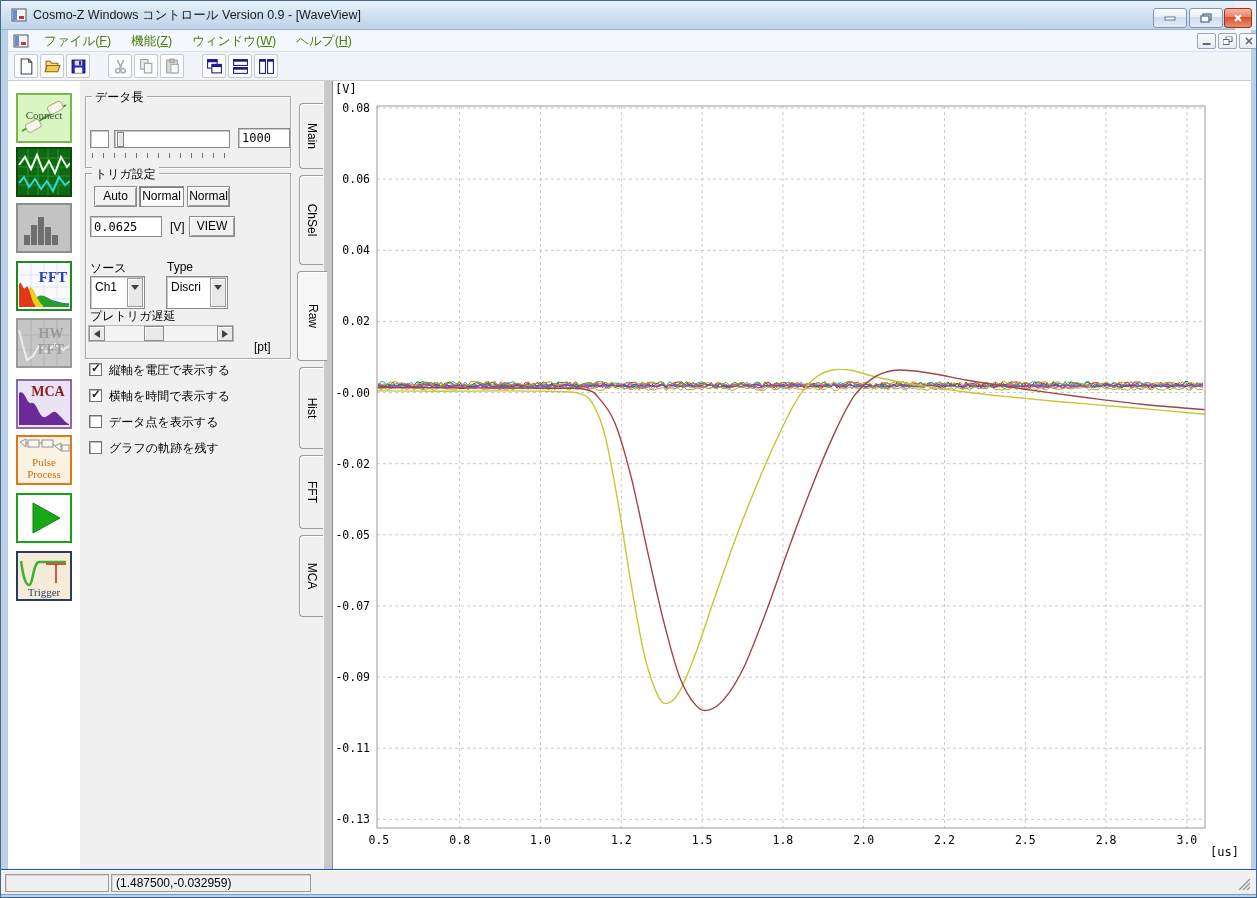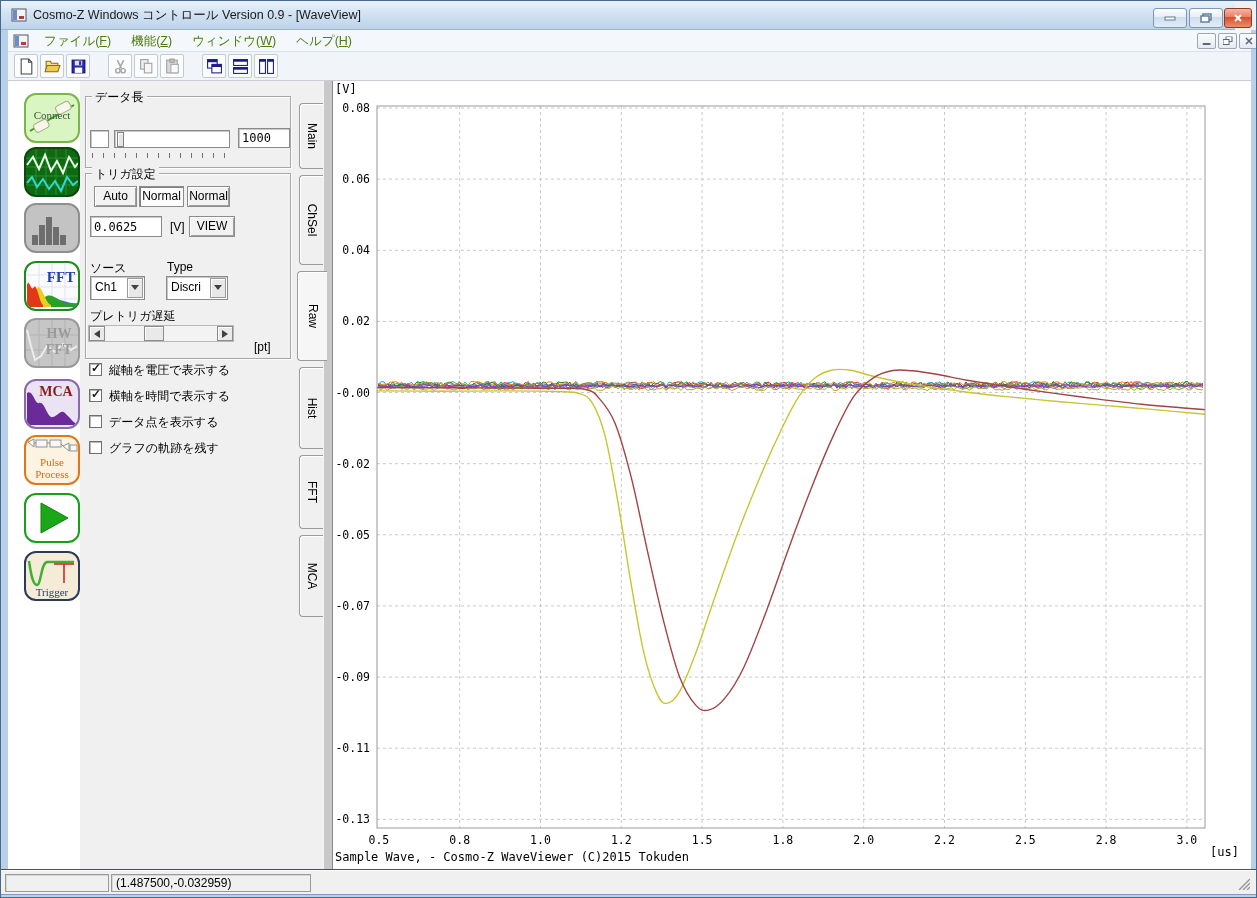--- a/index.html
+++ b/index.html
@@ -28,35 +28,35 @@
   .mdibtn{position:absolute;top:3px;width:19px;height:16px;border:1px solid #98a6b8;border-radius:2px;
     background:linear-gradient(#fbfcfd,#e6eaf0);}
   .mdibtn svg{position:absolute;left:50%;top:50%;transform:translate(-50%,-50%);}
 
   .toolbar{position:absolute;left:7px;top:51px;width:1243px;height:29px;background:#f1f4f8;border-bottom:1px solid #c9ced6;}
   .tbtn{position:absolute;top:2px;width:24px;height:24px;border:1px solid #c4c9d2;border-radius:2px;background:#fbfcfd;}
   .tbtn svg{position:absolute;left:3px;top:3px;}
 
   
   .iconbar{position:absolute;left:7px;top:80px;width:72px;height:788px;background:#ffffff;}
-  .sbtn{position:absolute;left:16px;width:56px;height:50px;border-radius:12px;overflow:hidden;}
+  .sbtn{position:absolute;left:8px;width:56px;height:50px;border-radius:0;overflow:hidden;}
   .sbtn svg{display:block;}
 
   
   .panel{position:absolute;left:79px;top:80px;width:217px;height:788px;background:#f0f0f0;font-size:12px;}
   .groupbox{position:absolute;border:1px solid #a7a7a7;box-shadow:1px 1px 0 #fdfdfd inset, 1px 1px 0 #fdfdfd;}
   .legend{position:absolute;left:6px;top:-8px;background:#f0f0f0;padding:0 3px;font-size:12px;color:#000;}
   .textbox{position:absolute;font:12px "DejaVu Sans Mono",monospace;color:#000;background:#fff;
     border:1px solid #8a8a8a;box-shadow:inset 1px 1px 0 #c8c8c8;padding:1px 3px;}
   .btn3d{position:absolute;background:#f2f2f2;border:1px solid #8c8c8c;
     box-shadow:inset 1px 1px 0 #ffffff, inset -1px -1px 0 #9e9e9e;
     font-size:12px;color:#000;text-align:center;}
   .btn3d.pressed{background:#fcfcfc;box-shadow:inset 1px 1px 0 #808080;}
   .lbl{position:absolute;color:#000;white-space:nowrap;}
-  .combo{position:absolute;height:24px;background:#fff;border:1px solid #8a8a8a;box-shadow:inset 1px 1px 0 #c8c8c8;}
+  .combo{position:absolute;height:33px;background:#fff;border:1px solid #8a8a8a;box-shadow:inset 1px 1px 0 #c8c8c8;}
   .combo .val{position:absolute;left:4px;top:3px;font-size:12px;}
   .combo .cbtn{position:absolute;right:1px;top:1px;bottom:1px;width:16px;background:#e8e8e8;
     border:1px solid #9a9a9a;box-shadow:inset 1px 1px 0 #fff;}
   .combo .cbtn svg{position:absolute;left:3px;top:6px;}
   .slider-groove{position:absolute;background:#fff;border:1px solid #8a8a8a;box-shadow:inset 1px 1px 0 #c8c8c8;}
   .slider-thumb{position:absolute;top:1px;width:7px;height:15px;background:#e6e6e6;border:1px solid #808080;
     box-shadow:inset 1px 1px 0 #fff;}
   .ticks{position:absolute;height:5px;background:repeating-linear-gradient(90deg,#707070 0 1px,transparent 1px 11px);}
   .hscroll{position:absolute;height:17px;background:#f3f3f3;border:1px solid #b8b8b8;}
   .sb-btn{position:absolute;top:0;width:16px;height:15px;background:#e9e9e9;border:1px solid #8c8c8c;
@@ -498,21 +498,20 @@
         <polyline points="45,303.7 48,302.9 51,306.4 54,302.6 57,305.0 60,300.8 63,306.4 66,303.1 69,304.0 72,305.0 75,303.2 78,306.5 81,305.0 84,300.7 87,301.7 90,300.7 93,301.6 96,302.0 99,301.7 102,304.5 105,302.4 108,306.2 111,302.8 114,301.8 117,301.0 120,302.7 123,305.5 126,300.7 129,304.3 132,303.6 135,305.0 138,304.4 141,303.0 144,300.8 147,301.9 150,302.6 153,303.3 156,302.7 159,301.0 162,303.2 165,305.9 168,303.2 171,305.9 174,303.8 177,305.8 180,302.8 183,302.8 186,305.4 189,304.9 192,304.1 195,303.1 198,305.9 201,305.2 204,301.4 207,304.5 210,300.9 213,301.8 216,306.2 219,302.0 222,305.8 225,300.8 228,301.7 231,301.3 234,301.0 237,306.2 240,306.2 243,303.1 246,305.3 249,303.2 252,302.3 255,301.8 258,302.1 261,305.8 264,303.7 267,305.8 270,303.7 273,301.3 276,304.3 279,301.6 282,305.9 285,305.7 288,303.2 291,303.3 294,306.5 297,306.1 300,305.8 303,303.8 306,306.1 309,300.9 312,304.4 315,303.5 318,305.0 321,301.9 324,302.8 327,300.6 330,301.6 333,306.2 336,303.9 339,303.0 342,302.5 345,304.3 348,300.6 351,302.6 354,300.8 357,306.3 360,302.4 363,303.9 366,305.5 369,302.0 372,301.8 375,304.1 378,304.2 381,306.4 384,305.8 387,301.5 390,306.2 393,304.4 396,305.2 399,302.9 402,301.4 405,303.0 408,301.6 411,303.9 414,304.1 417,304.1 420,305.2 423,303.9 426,301.6 429,305.7 432,300.9 435,304.1 438,305.0 441,302.8 444,301.6 447,305.0 450,305.3 453,304.7 456,302.7 459,301.5 462,305.9 465,305.8 468,304.2 471,303.0 474,304.1 477,301.4 480,304.9 483,306.2 486,305.5 489,302.1 492,300.6 495,305.9 498,306.2 501,301.3 504,303.4 507,303.0 510,306.2 513,303.7 516,301.0 519,304.7 522,304.7 525,305.6 528,303.0 531,306.0 534,306.1 537,303.3 540,305.9 543,306.4 546,303.0 549,305.6 552,303.5 555,306.2 558,305.6 561,303.9 564,302.2 567,301.7 570,306.0 573,300.9 576,303.7 579,305.4 582,305.5 585,303.6 588,301.6 591,306.3 594,302.7 597,302.6 600,304.8 603,301.3 606,306.3 609,302.2 612,306.5 615,301.3 618,304.7 621,304.8 624,302.1 627,305.6 630,305.6 633,300.9 636,305.4 639,305.8 642,304.3 645,302.4 648,304.9 651,302.1 654,302.9 657,305.5 660,304.3 663,302.4 666,306.2 669,301.4 672,303.9 675,302.0 678,301.9 681,303.7 684,302.9 687,305.9 690,302.4 693,302.2 696,302.4 699,305.2 702,302.9 705,300.8 708,301.5 711,302.8 714,303.5 717,306.2 720,300.6 723,303.3 726,304.2 729,305.4 732,300.7 735,304.3 738,300.8 741,301.9 744,302.7 747,303.2 750,305.6 753,300.9 756,300.9 759,306.1 762,303.2 765,303.4 768,305.7 771,302.6 774,303.2 777,306.1 780,302.1 783,302.0 786,304.0 789,302.8 792,305.9 795,303.5 798,304.3 801,306.4 804,302.1 807,305.1 810,305.1 813,304.8 816,305.5 819,302.5 822,303.1 825,305.0 828,301.2 831,304.6 834,301.3 837,305.5 840,305.9 843,306.0 846,301.3 849,304.2 852,300.6 855,300.7 858,303.7 861,305.3 864,301.5 867,304.7 870,306.5 " fill="none" stroke="#189018" stroke-width="1"></polyline>
         <polyline points="45,305.7 48,305.9 51,304.5 54,305.8 57,305.5 60,303.4 63,306.0 66,305.3 69,308.5 72,304.2 75,302.9 78,304.6 81,307.6 84,304.9 87,304.6 90,308.7 93,303.6 96,304.4 99,303.3 102,305.8 105,307.5 108,304.1 111,306.4 114,307.8 117,307.1 120,305.8 123,304.8 126,306.1 129,306.1 132,306.7 135,307.5 138,304.8 141,304.2 144,306.5 147,303.9 150,305.7 153,304.3 156,306.9 159,305.2 162,304.4 165,308.5 168,308.3 171,306.4 174,306.7 177,307.4 180,305.9 183,305.1 186,306.6 189,307.1 192,304.1 195,304.3 198,304.4 201,303.9 204,307.4 207,307.8 210,304.1 213,307.5 216,308.8 219,304.2 222,305.0 225,304.6 228,302.9 231,303.9 234,307.2 237,305.4 240,307.2 243,304.3 246,307.3 249,303.6 252,305.4 255,307.9 258,307.6 261,307.2 264,305.1 267,303.8 270,305.1 273,304.0 276,306.4 279,303.7 282,305.5 285,303.1 288,303.4 291,308.7 294,306.5 297,308.1 300,306.4 303,308.4 306,305.4 309,306.4 312,303.4 315,305.0 318,308.8 321,306.8 324,303.9 327,305.3 330,304.0 333,308.6 336,307.1 339,305.6 342,308.2 345,304.6 348,304.4 351,306.2 354,305.8 357,305.3 360,307.0 363,304.5 366,307.1 369,308.8 372,305.4 375,307.9 378,307.3 381,304.8 384,306.3 387,305.1 390,307.7 393,305.0 396,307.5 399,306.1 402,303.1 405,305.2 408,305.3 411,303.9 414,303.4 417,306.0 420,308.0 423,305.1 426,308.1 429,308.2 432,305.9 435,305.8 438,305.0 441,308.8 444,308.4 447,306.5 450,305.8 453,307.8 456,305.6 459,306.9 462,304.6 465,306.3 468,303.6 471,306.2 474,303.0 477,302.9 480,304.9 483,303.6 486,303.2 489,303.5 492,304.0 495,306.9 498,304.5 501,303.4 504,303.5 507,303.8 510,307.6 513,304.8 516,303.3 519,308.0 522,303.4 525,306.1 528,303.5 531,306.2 534,306.3 537,305.5 540,308.4 543,305.3 546,306.4 549,306.0 552,308.2 555,304.0 558,303.8 561,307.8 564,303.4 567,304.3 570,308.6 573,307.6 576,303.8 579,305.8 582,305.6 585,306.2 588,306.0 591,306.7 594,302.9 597,305.3 600,308.0 603,308.7 606,306.6 609,308.3 612,303.8 615,305.7 618,304.9 621,305.7 624,305.8 627,305.8 630,307.8 633,307.6 636,306.5 639,307.4 642,304.5 645,307.8 648,307.0 651,307.4 654,307.8 657,303.6 660,303.2 663,307.0 666,305.1 669,306.5 672,307.8 675,305.2 678,303.1 681,303.8 684,304.3 687,304.0 690,307.9 693,307.2 696,308.4 699,304.9 702,305.9 705,306.9 708,306.9 711,307.2 714,304.8 717,305.7 720,307.5 723,307.5 726,305.1 729,304.4 732,303.4 735,307.6 738,307.0 741,307.4 744,303.6 747,305.4 750,303.9 753,305.0 756,303.0 759,306.5 762,304.5 765,306.3 768,303.7 771,305.0 774,307.3 777,304.8 780,306.6 783,305.0 786,308.7 789,304.2 792,303.3 795,303.6 798,307.8 801,305.7 804,306.3 807,308.6 810,308.0 813,306.2 816,303.1 819,305.6 822,305.0 825,302.9 828,304.6 831,302.9 834,306.9 837,303.3 840,302.9 843,304.9 846,306.2 849,307.9 852,304.7 855,305.7 858,308.0 861,303.6 864,303.1 867,305.7 870,305.5 " fill="none" stroke="#909090" stroke-width="1"></polyline>
         <polyline points="45,302.5 48,303.5 51,303.2 54,303.5 57,301.1 60,301.2 63,300.7 66,302.4 69,301.9 72,303.7 75,303.1 78,303.2 81,304.3 84,303.6 87,302.3 90,304.8 93,300.8 96,301.8 99,305.0 102,302.0 105,301.7 108,302.8 111,304.2 114,302.5 117,302.0 120,303.4 123,304.3 126,300.8 129,302.6 132,304.2 135,304.3 138,300.5 141,300.6 144,301.3 147,301.1 150,303.3 153,300.7 156,300.5 159,303.8 162,300.8 165,305.1 168,302.3 171,301.9 174,303.9 177,303.5 180,303.4 183,302.2 186,302.5 189,303.7 192,304.4 195,300.7 198,303.4 201,303.1 204,302.2 207,305.0 210,302.1 213,302.1 216,300.7 219,301.4 222,304.5 225,303.0 228,304.4 231,301.6 234,302.3 237,304.7 240,302.8 243,300.7 246,303.8 249,304.2 252,303.1 255,302.6 258,302.0 261,303.2 264,301.5 267,302.5 270,301.6 273,301.6 276,303.1 279,301.0 282,305.1 285,301.5 288,304.0 291,302.8 294,301.5 297,304.3 300,301.8 303,301.9 306,304.8 309,301.1 312,303.1 315,301.6 318,301.5 321,300.8 324,305.1 327,304.3 330,301.5 333,305.0 336,304.6 339,302.9 342,302.6 345,305.0 348,302.8 351,304.0 354,304.9 357,304.6 360,300.8 363,305.1 366,303.3 369,303.9 372,303.5 375,300.9 378,304.6 381,303.5 384,301.8 387,303.3 390,303.6 393,300.8 396,304.0 399,303.7 402,304.8 405,302.2 408,303.6 411,304.2 414,303.3 417,302.6 420,304.9 423,301.4 426,303.1 429,304.8 432,305.0 435,302.3 438,305.1 441,303.4 444,303.6 447,302.6 450,301.3 453,305.0 456,303.1 459,301.4 462,303.7 465,301.7 468,303.4 471,303.8 474,302.7 477,304.6 480,305.1 483,301.8 486,301.8 489,304.9 492,302.2 495,302.6 498,303.3 501,300.7 504,303.9 507,304.8 510,303.5 513,301.0 516,300.9 519,300.7 522,302.7 525,301.6 528,304.2 531,301.4 534,301.5 537,302.4 540,305.0 543,304.5 546,304.0 549,301.5 552,301.9 555,302.6 558,302.7 561,300.9 564,304.8 567,301.8 570,300.5 573,303.0 576,304.3 579,301.3 582,300.9 585,303.3 588,304.6 591,302.0 594,303.7 597,302.7 600,305.2 603,304.4 606,301.8 609,303.1 612,302.0 615,304.4 618,305.2 621,301.6 624,303.9 627,301.2 630,304.3 633,303.0 636,302.4 639,303.5 642,304.7 645,302.1 648,303.5 651,301.8 654,301.6 657,302.5 660,302.9 663,300.9 666,304.3 669,300.7 672,300.8 675,303.1 678,304.4 681,304.1 684,300.9 687,302.7 690,302.2 693,301.4 696,303.0 699,304.8 702,303.3 705,301.9 708,301.4 711,300.9 714,301.2 717,305.2 720,303.0 723,300.9 726,301.1 729,303.9 732,301.3 735,305.0 738,302.0 741,301.8 744,304.6 747,302.4 750,302.9 753,303.5 756,305.2 759,301.8 762,301.0 765,303.7 768,302.6 771,302.2 774,300.7 777,303.8 780,305.1 783,302.8 786,302.2 789,300.9 792,301.8 795,303.9 798,300.5 801,305.0 804,304.6 807,301.2 810,305.0 813,302.4 816,301.7 819,303.2 822,301.9 825,301.7 828,302.7 831,302.1 834,301.5 837,302.1 840,301.0 843,304.1 846,305.1 849,300.8 852,303.3 855,304.9 858,301.3 861,302.6 864,304.8 867,301.6 870,304.7 " fill="none" stroke="#e08818" stroke-width="1"></polyline>
         <polyline points="45,304.5 48,305.5 51,305.9 54,305.6 57,305.7 60,304.0 63,305.1 66,304.5 69,305.3 72,304.0 75,303.8 78,305.8 81,305.8 84,306.1 87,304.8 90,305.8 93,306.2 96,304.2 99,305.8 102,303.9 105,305.4 108,305.5 111,306.1 114,303.6 117,306.0 120,305.5 123,304.3 126,305.0 129,304.5 132,306.0 135,305.7 138,305.3 141,305.7 144,305.5 147,303.7 150,305.4 153,305.7 156,304.4 159,306.2 162,305.8 165,303.6 168,305.7 171,306.1 174,305.7 177,304.9 180,305.5 183,304.5 186,304.1 189,305.3 192,304.7 195,305.8 198,306.1 201,306.1 204,306.1 207,303.8 210,304.8 213,305.9 216,303.7 219,304.0 222,304.4 225,305.6 228,305.2 231,304.3 234,303.6 237,304.5 240,304.2 243,305.8 246,305.3 249,304.8 252,305.3 255,303.7 258,305.8 261,304.6 264,303.7 267,305.3 270,303.7 273,304.3 276,304.9 279,303.7 282,304.9 285,304.5 288,304.6 291,303.6 294,305.7 297,305.5 300,306.1 303,305.3 306,304.6 309,305.2 312,306.2 315,303.8 318,304.7 321,304.8 324,305.6 327,304.1 330,304.1 333,306.1 336,303.6 339,305.0 342,303.5 345,305.2 348,305.5 351,306.0 354,304.5 357,304.4 360,304.7 363,305.4 366,304.8 369,304.7 372,305.8 375,304.4 378,303.6 381,306.1 384,306.1 387,305.7 390,304.9 393,305.6 396,305.5 399,305.7 402,305.7 405,304.4 408,305.9 411,304.6 414,303.7 417,304.5 420,303.6 423,303.6 426,304.1 429,306.0 432,304.6 435,304.3 438,305.1 441,304.1 444,304.6 447,304.3 450,305.8 453,303.8 456,305.3 459,305.4 462,303.7 465,306.1 468,303.9 471,305.8 474,305.9 477,305.5 480,305.1 483,304.7 486,304.9 489,305.6 492,305.0 495,304.1 498,306.0 501,303.5 504,304.5 507,305.3 510,304.8 513,305.9 516,303.7 519,304.1 522,305.8 525,306.0 528,304.8 531,305.8 534,305.8 537,304.5 540,306.1 543,304.3 546,306.0 549,305.9 552,305.4 555,305.4 558,305.6 561,304.4 564,305.5 567,304.4 570,303.6 573,304.2 576,304.7 579,305.8 582,305.4 585,305.3 588,304.1 591,306.2 594,304.4 597,304.9 600,303.9 603,305.3 606,306.0 609,304.0 612,304.8 615,304.0 618,305.2 621,303.5 624,306.1 627,305.6 630,305.6 633,304.2 636,304.1 639,304.9 642,304.9 645,305.8 648,305.1 651,305.6 654,305.3 657,305.5 660,306.0 663,304.8 666,304.1 669,304.8 672,304.4 675,305.4 678,305.2 681,304.6 684,306.0 687,305.5 690,305.9 693,305.2 696,303.9 699,304.8 702,305.4 705,306.0 708,305.4 711,304.7 714,306.2 717,304.9 720,304.2 723,304.6 726,305.9 729,304.0 732,304.1 735,303.8 738,306.1 741,305.7 744,305.2 747,304.6 750,305.7 753,306.0 756,306.1 759,306.0 762,306.0 765,305.6 768,305.5 771,304.5 774,304.4 777,303.8 780,304.4 783,305.1 786,305.5 789,306.0 792,304.7 795,304.4 798,304.0 801,304.7 804,304.0 807,304.4 810,303.7 813,304.2 816,304.8 819,305.4 822,304.1 825,304.9 828,305.3 831,305.3 834,305.6 837,305.1 840,304.1 843,304.0 846,304.6 849,304.3 852,305.9 855,304.5 858,304.8 861,305.5 864,305.7 867,303.6 870,304.5 " fill="none" stroke="#8838c0" stroke-width="1"></polyline>
         <polyline points="45,306.8 48,309.0 51,306.3 54,309.3 57,307.6 60,306.5 63,306.0 66,307.0 69,305.6 72,308.1 75,308.3 78,306.1 81,309.0 84,306.7 87,307.8 90,308.7 93,309.2 96,306.7 99,308.5 102,309.5 105,306.2 108,305.6 111,306.3 114,308.1 117,307.8 120,309.0 123,308.7 126,305.9 129,306.6 132,305.7 135,308.9 138,307.0 141,308.1 144,306.7 147,305.6 150,308.8 153,308.0 156,308.1 159,306.7 162,308.2 165,305.8 168,306.7 171,308.2 174,309.2 177,307.2 180,308.9 183,306.9 186,305.7 189,308.1 192,305.7 195,308.1 198,306.9 201,306.9 204,307.8 207,306.6 210,308.0 213,307.4 216,306.0 219,306.1 222,308.8 225,305.6 228,307.3 231,306.9 234,308.2 237,309.0 240,305.6 243,308.1 246,308.0 249,306.1 252,308.7 255,308.2 258,307.0 261,306.6 264,309.1 267,309.3 270,309.2 273,306.9 276,307.5 279,305.6 282,305.7 285,307.7 288,305.7 291,307.7 294,307.2 297,308.3 300,308.3 303,305.7 306,309.2 309,306.2 312,307.3 315,309.4 318,308.2 321,309.2 324,307.8 327,307.9 330,306.4 333,309.5 336,306.2 339,307.9 342,307.8 345,306.6 348,309.4 351,306.1 354,308.8 357,308.6 360,308.7 363,307.2 366,307.1 369,306.3 372,305.7 375,307.8 378,306.1 381,306.8 384,308.1 387,305.7 390,307.1 393,307.4 396,308.3 399,309.4 402,308.3 405,306.8 408,306.1 411,305.6 414,307.9 417,306.7 420,306.0 423,308.9 426,309.2 429,309.4 432,309.0 435,306.2 438,306.4 441,308.9 444,306.1 447,306.1 450,307.7 453,306.4 456,308.6 459,306.5 462,307.4 465,308.1 468,308.0 471,309.5 474,306.8 477,308.0 480,306.4 483,308.0 486,308.5 489,308.0 492,308.4 495,305.5 498,306.5 501,309.4 504,309.5 507,307.1 510,306.9 513,308.3 516,305.8 519,307.0 522,306.4 525,308.1 528,306.2 531,307.5 534,307.6 537,306.9 540,305.5 543,308.4 546,305.8 549,307.9 552,305.9 555,309.3 558,305.9 561,307.9 564,307.7 567,307.0 570,305.9 573,309.5 576,305.9 579,307.7 582,306.9 585,308.3 588,307.8 591,308.2 594,309.5 597,307.9 600,306.6 603,307.6 606,307.8 609,308.8 612,308.1 615,307.8 618,306.7 621,308.6 624,306.3 627,307.2 630,308.6 633,305.5 636,309.5 639,307.1 642,306.2 645,306.9 648,307.7 651,306.7 654,305.9 657,305.7 660,307.0 663,309.0 666,308.1 669,309.3 672,307.9 675,308.9 678,307.3 681,305.6 684,308.7 687,305.6 690,307.2 693,305.9 696,308.5 699,305.7 702,308.7 705,307.8 708,306.4 711,308.7 714,308.8 717,305.7 720,305.6 723,308.4 726,308.1 729,308.1 732,306.7 735,306.6 738,307.9 741,306.9 744,307.0 747,307.1 750,306.2 753,306.4 756,309.2 759,308.0 762,308.6 765,309.0 768,305.6 771,307.0 774,308.0 777,307.5 780,308.3 783,308.4 786,306.0 789,308.7 792,308.1 795,309.4 798,307.0 801,309.3 804,307.5 807,307.6 810,306.1 813,305.9 816,308.2 819,308.8 822,306.1 825,308.6 828,308.8 831,309.5 834,306.8 837,308.9 840,306.8 843,308.0 846,308.9 849,307.5 852,306.3 855,308.9 858,308.8 861,305.8 864,308.3 867,308.7 870,308.8 " fill="none" stroke="#b0b018" stroke-width="1"></polyline>
         <path d="M44.0,309.9C55.1,309.9 88.7,310.2 110.6,310.2C132.4,310.2 156.4,309.8 175.2,309.9C194.1,309.9 211.8,310.1 223.7,310.5C235.5,311.0 240.4,310.6 246.3,312.5C252.2,314.4 254.9,314.8 259.2,321.9C263.6,329.0 267.9,338.6 272.2,355.3C276.5,372.0 280.8,397.6 285.1,422.1C289.4,446.6 293.7,477.2 298.0,502.2C302.3,527.3 306.6,554.0 311.0,572.3C315.3,590.7 320.1,604.1 323.9,612.4C327.6,620.8 329.8,622.7 333.6,622.4C337.3,622.2 341.7,619.1 346.5,610.7C351.3,602.4 356.7,588.2 362.7,572.3C368.6,556.5 375.0,535.6 382.1,515.6C389.1,495.5 397.1,472.2 404.7,452.1C412.2,432.1 419.8,413.2 427.3,395.4C434.8,377.5 443.5,358.6 449.9,345.3C456.4,331.9 460.7,323.3 466.1,315.2C471.5,307.1 476.9,301.2 482.2,296.8C487.6,292.5 492.5,290.4 498.4,289.2C504.3,287.9 511.3,288.3 517.8,289.2C524.3,290.0 529.6,292.7 537.2,294.5C544.7,296.3 553.3,298.3 563.0,300.2C572.7,302.1 583.5,304.0 595.4,305.9C607.2,307.7 620.7,309.5 634.1,311.2C647.6,312.9 661.1,314.3 676.1,315.9C691.2,317.4 708.5,319.1 724.6,320.5C740.8,322.0 756.9,323.2 773.1,324.6C789.3,325.9 805.1,327.1 821.6,328.6C838.1,330.0 863.6,332.5 872.0,333.2" fill="none" stroke="#c6c62e" stroke-width="1.4"></path>
         <path d="M44.0,306.5C60.5,306.6 112.9,306.7 142.9,306.9C172.8,307.0 205.4,306.9 223.7,307.2C242.0,307.5 245.8,306.9 252.8,308.5C259.8,310.1 260.9,311.3 265.7,316.9C270.6,322.4 276.5,328.8 281.9,341.9C287.3,355.0 292.6,374.2 298.0,395.4C303.4,416.5 308.8,444.9 314.2,468.8C319.6,492.8 325.0,517.8 330.3,538.9C335.7,560.1 341.1,581.5 346.5,595.7C351.9,609.9 357.8,618.5 362.7,624.1C367.5,629.7 370.7,630.2 375.6,629.1C380.4,628.0 385.8,624.7 391.7,617.4C397.7,610.2 404.1,600.5 411.1,585.7C418.1,571.0 426.2,549.0 433.8,528.9C441.3,508.9 448.8,486.1 456.4,465.5C463.9,444.9 471.5,424.3 479.0,405.4C486.5,386.4 494.6,367.0 501.6,351.9C508.6,336.9 514.6,324.4 521.0,315.2C527.5,306.0 533.9,301.1 540.4,296.8C546.9,292.5 553.3,290.7 559.8,289.5C566.3,288.3 571.7,289.2 579.2,289.8C586.7,290.5 595.9,291.9 605.0,293.5C614.2,295.1 622.3,297.1 634.1,299.2C646.0,301.2 662.1,303.7 676.1,305.9C690.2,308.0 703.6,309.9 718.2,311.9C732.7,313.9 748.3,316.0 763.4,317.9C778.5,319.8 793.6,321.7 808.7,323.2C823.7,324.8 843.3,326.3 853.9,327.2C864.5,328.1 869.0,328.3 872.0,328.6" fill="none" stroke="#a14444" stroke-width="1.4"></path>
         <rect x="44" y="25" width="828" height="722" fill="none" stroke="#9a9a9a"></rect>
       </svg>
     <div class="xunit">[us]</div>
-    <div class="caption">Sample Wave, - Cosmo-Z WaveViewer (C)2015 Tokuden</div>
   </div>
 
   <div class="statusbar">
     <div class="spanel" style="left:4px;width:104px;"></div>
     <div class="spanel" style="left:110px;width:200px;">(1.487500,-0.032959)</div>
     <div class="grip">
       <svg width="14" height="14">
           <g stroke="#9a9a9a" stroke-width="1.5">
             <line x1="3" y1="14" x2="14" y2="3"></line>
             <line x1="7" y1="14" x2="14" y2="7"></line>

